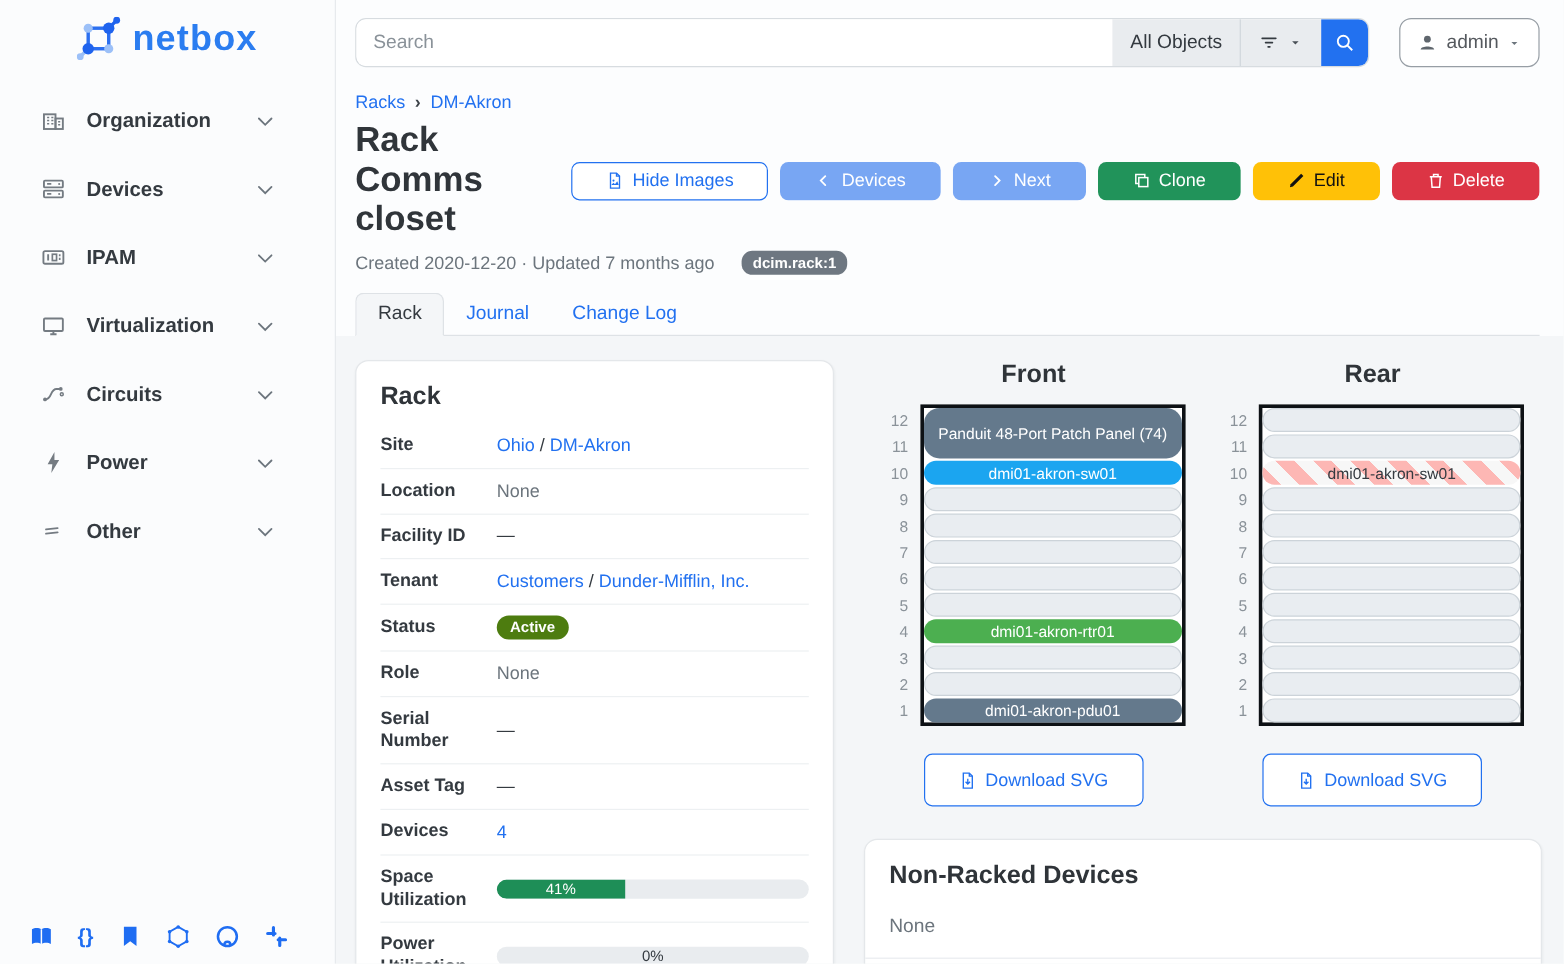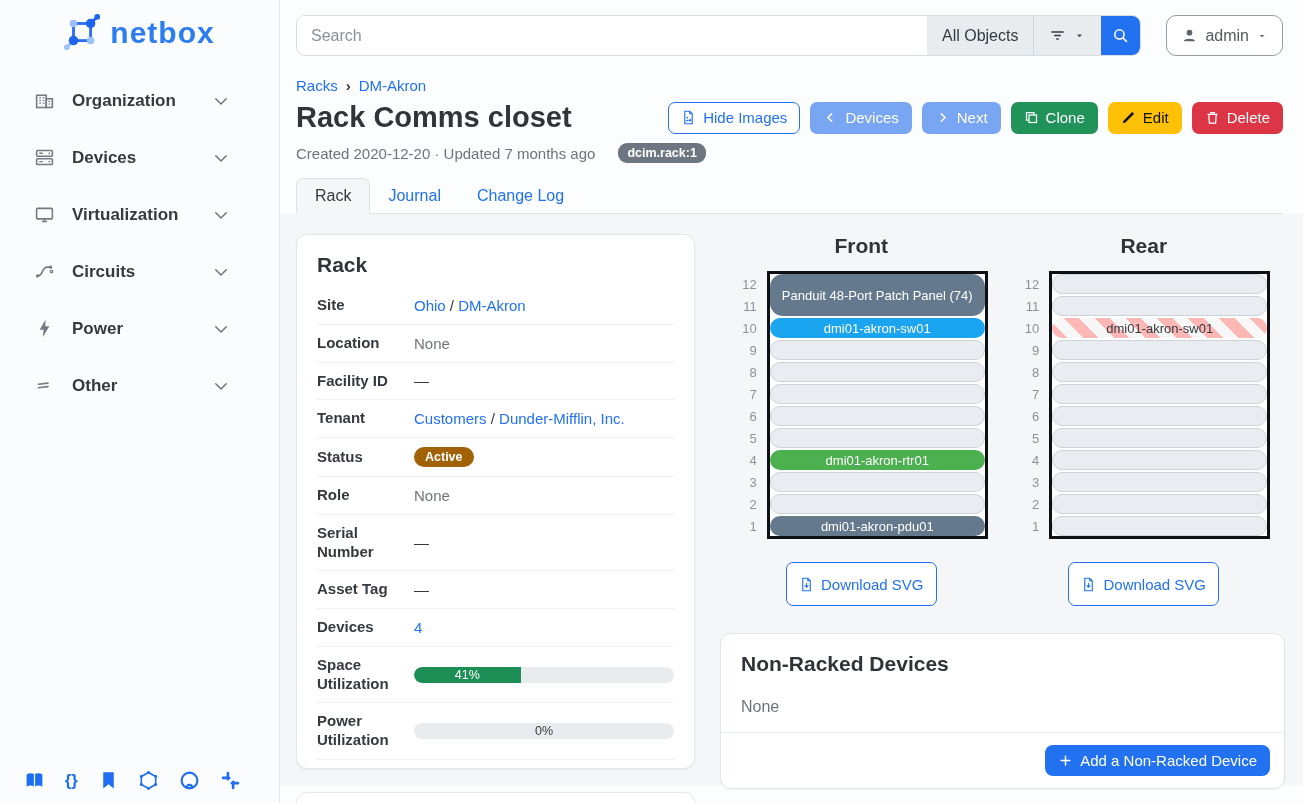--- a/index.html
+++ b/index.html
@@ -39,21 +39,21 @@
   .user-btn .user-label { font-size:16px; color:#55595e; }
   .user-btn .caret { width:12px; height:12px; color:#6c757d; }
 
   .breadcrumb { margin-top:21px; font-size:15px; display:flex; align-items:center; gap:8px; }
   .breadcrumb a { color:#2271f0; text-decoration:none; cursor:pointer; }
   .crumb-sep { color:#3c4248; font-weight:bold; font-size:15px; }
 
   .titlerow { display:flex; align-items:center; justify-content:space-between; margin-top:7px; }
   .page-title { font-size:29px; font-weight:bold; color:#30353a; }
   .actions { display:flex; gap:10px; align-items:center; }
-  .btn { display:inline-flex; align-items:center; gap:7px; height:32px; padding:0 12px; border-radius:7px; font-size:15px; border:1px solid transparent; cursor:pointer; font-family:inherit; white-space:nowrap; }
+  .btn { display:inline-flex; align-items:center; gap:7px; height:32px; padding:0 28px; border-radius:7px; font-size:15px; border:1px solid transparent; cursor:pointer; font-family:inherit; white-space:nowrap; }
   .btn .icon { width:15px; height:15px; }
   .btn-outline { background:#fff; border-color:#2271f0; color:#2271f0; }
   .btn-nav { background:#78a6f3; color:#fff; }
   .btn-clone { background:#21935a; color:#fff; }
   .btn-edit { background:#ffc107; color:#111; }
   .btn-del { background:#dc3545; color:#fff; }
 
   .metarow { margin-top:9px; display:flex; align-items:center; gap:23px; font-size:15px; color:#6c757d; }
   .obj-badge { background:#6e7781; color:#fff; font-size:12.5px; font-weight:bold; padding:3px 9px; border-radius:9px; }
 
@@ -65,21 +65,21 @@
   .content { background:#f4f6f8; padding:20px 18px 0 16px; height:571px; display:flex; align-items:flex-start; }
 
   .card { background:#fff; border:1px solid #e4e7ea; border-radius:11px; box-shadow:0 1px 2px rgba(20,30,40,.05); }
   .rack-card { width:399px; padding:18px 20px 8px 20px; flex:0 0 auto; }
   .card-heading { font-size:21px; font-weight:bold; color:#2f3439; margin-bottom:10px; }
   .info-row { display:flex; align-items:center; padding:9px 0; border-bottom:1px solid #edf0f2; font-size:15px; }
   .info-label { width:97px; flex:0 0 auto; font-weight:bold; color:#343a40; line-height:1.25; }
   .info-value { flex:1; color:#343a40; }
   .info-value a { color:#2271f0; text-decoration:none; cursor:pointer; }
   .muted { color:#6c757d; }
-  .status-badge { display:inline-block; background:#a16207; color:#fff; font-size:12.5px; font-weight:bold; padding:3px 11px; border-radius:10px; }
+  .status-badge { display:inline-block; background:#4d7c0f; color:#fff; font-size:12.5px; font-weight:bold; padding:3px 11px; border-radius:10px; }
   .progress { position:relative; height:16px; background:#e9ecef; border-radius:8px; overflow:hidden; }
   .progress-fill { height:100%; background:#1e8e57; border-radius:8px 0 0 8px; display:flex; align-items:center; justify-content:center; color:#fff; font-size:12.5px; }
   .progress-zero { position:absolute; inset:0; display:flex; align-items:center; justify-content:center; color:#343a40; font-size:12.5px; }
   .stub-card { width:399px; height:40px; margin-top:23px; border-radius:11px 11px 0 0; }
 
   .right-col { flex:1; margin-left:25px; }
   .racks-row { display:flex; }
   .elevation { flex:1; display:flex; flex-direction:column; align-items:center; }
   .elev-title { font-size:21px; font-weight:bold; color:#2f3439; margin-bottom:13px; }
   .elev-body { display:flex; }
@@ -139,20 +139,36 @@
         <span class="icon">
           <svg viewBox="0 0 24 24">
             <rect x="3" y="4" width="18" height="6.5" rx="1" fill="none" stroke="currentColor" stroke-width="1.8"></rect>
             <rect x="3" y="13.5" width="18" height="6.5" rx="1" fill="none" stroke="currentColor" stroke-width="1.8"></rect>
             <path d="M6 7.2h4M6 16.7h4" stroke="currentColor" stroke-width="1.6"></path>
             <circle cx="17.5" cy="7.2" r="1" fill="currentColor"></circle>
             <circle cx="17.5" cy="16.7" r="1" fill="currentColor"></circle>
           </svg>
         </span>
         <span class="nav-label">Devices</span>
+        <span class="chev icon">
+          <svg viewBox="0 0 24 24">
+            <polyline points="5 9 12 16 19 9" fill="none" stroke="currentColor" stroke-width="2" stroke-linecap="round"></polyline>
+          </svg>
+        </span>
+      </div>
+      <div class="nav-item">
+        <span class="icon">
+          <svg viewBox="0 0 24 24">
+            <rect x="2.5" y="6" width="19" height="12" rx="1.5" fill="none" stroke="currentColor" stroke-width="1.8"></rect>
+            <path d="M7 9v6" stroke="currentColor" stroke-width="1.8"></path>
+            <rect x="11" y="9" width="4" height="6" fill="none" stroke="currentColor" stroke-width="1.6"></rect>
+            <path d="M18 9v6" stroke="currentColor" stroke-width="1.6" stroke-dasharray="2 1.4"></path>
+          </svg>
+        </span>
+        <span class="nav-label">IPAM</span>
         <span class="chev icon">
           <svg viewBox="0 0 24 24">
             <polyline points="5 9 12 16 19 9" fill="none" stroke="currentColor" stroke-width="2" stroke-linecap="round"></polyline>
           </svg>
         </span>
       </div>
       <div class="nav-item">
         <span class="icon">
           <svg viewBox="0 0 24 24">
             <rect x="3" y="5" width="18" height="12" rx="1" fill="none" stroke="currentColor" stroke-width="1.8"></rect>

